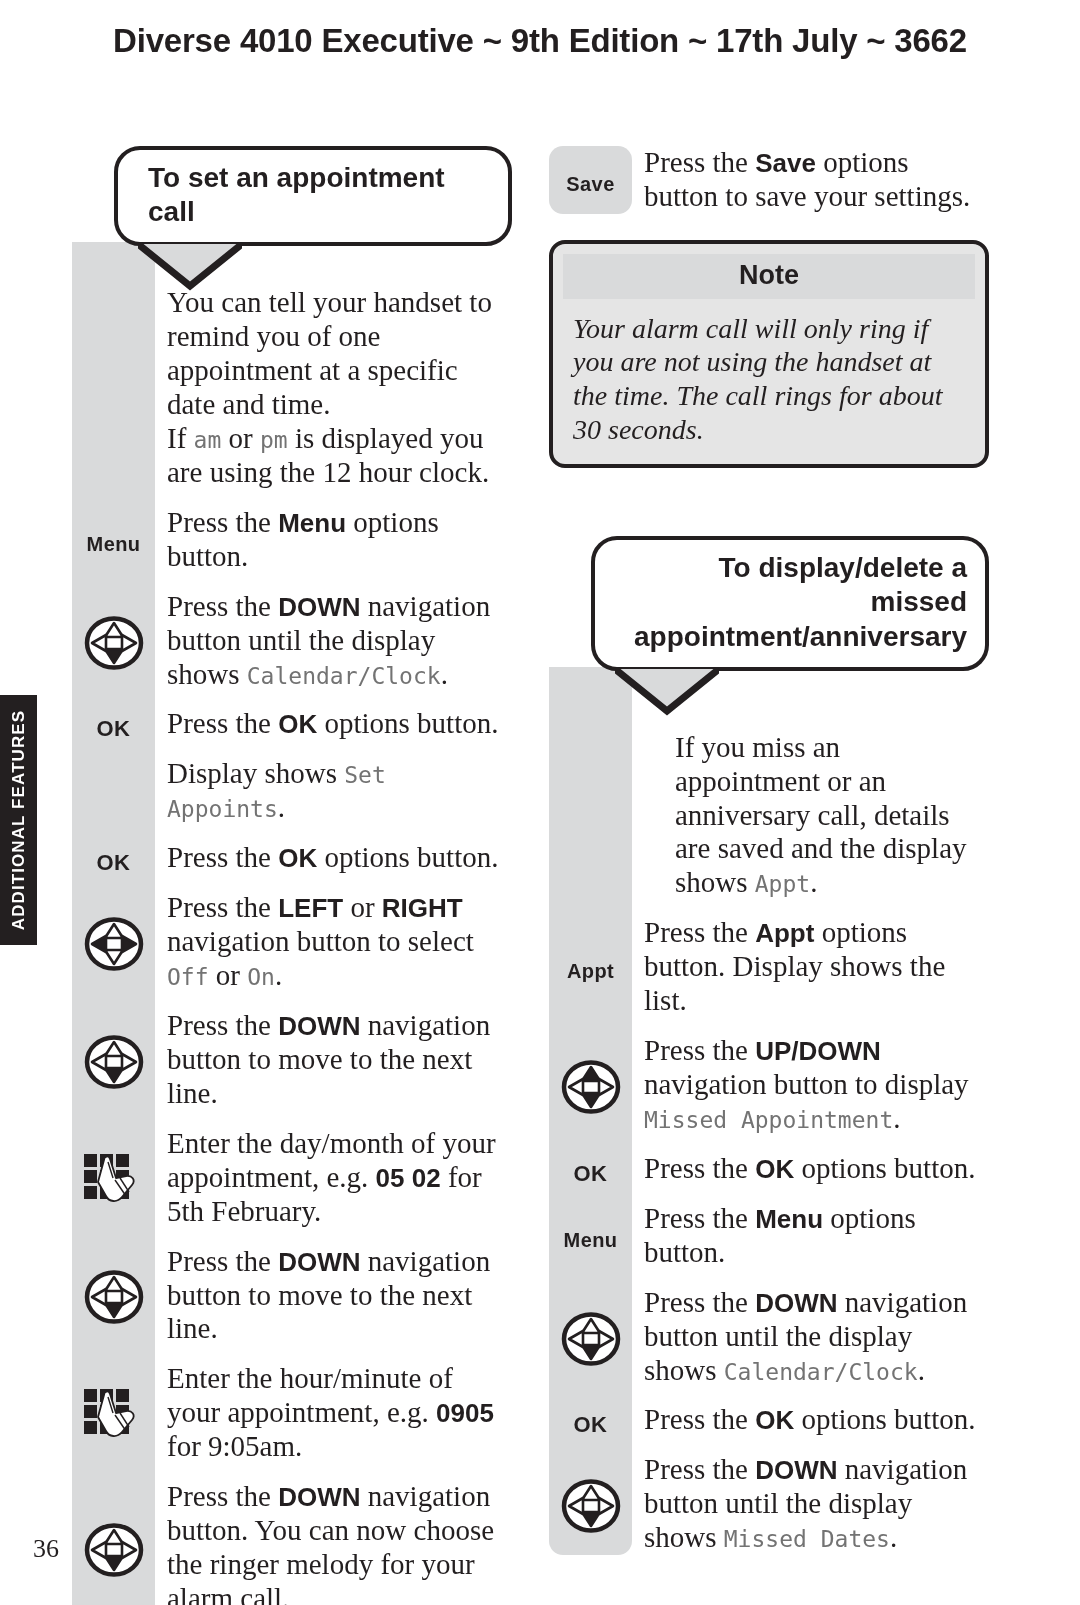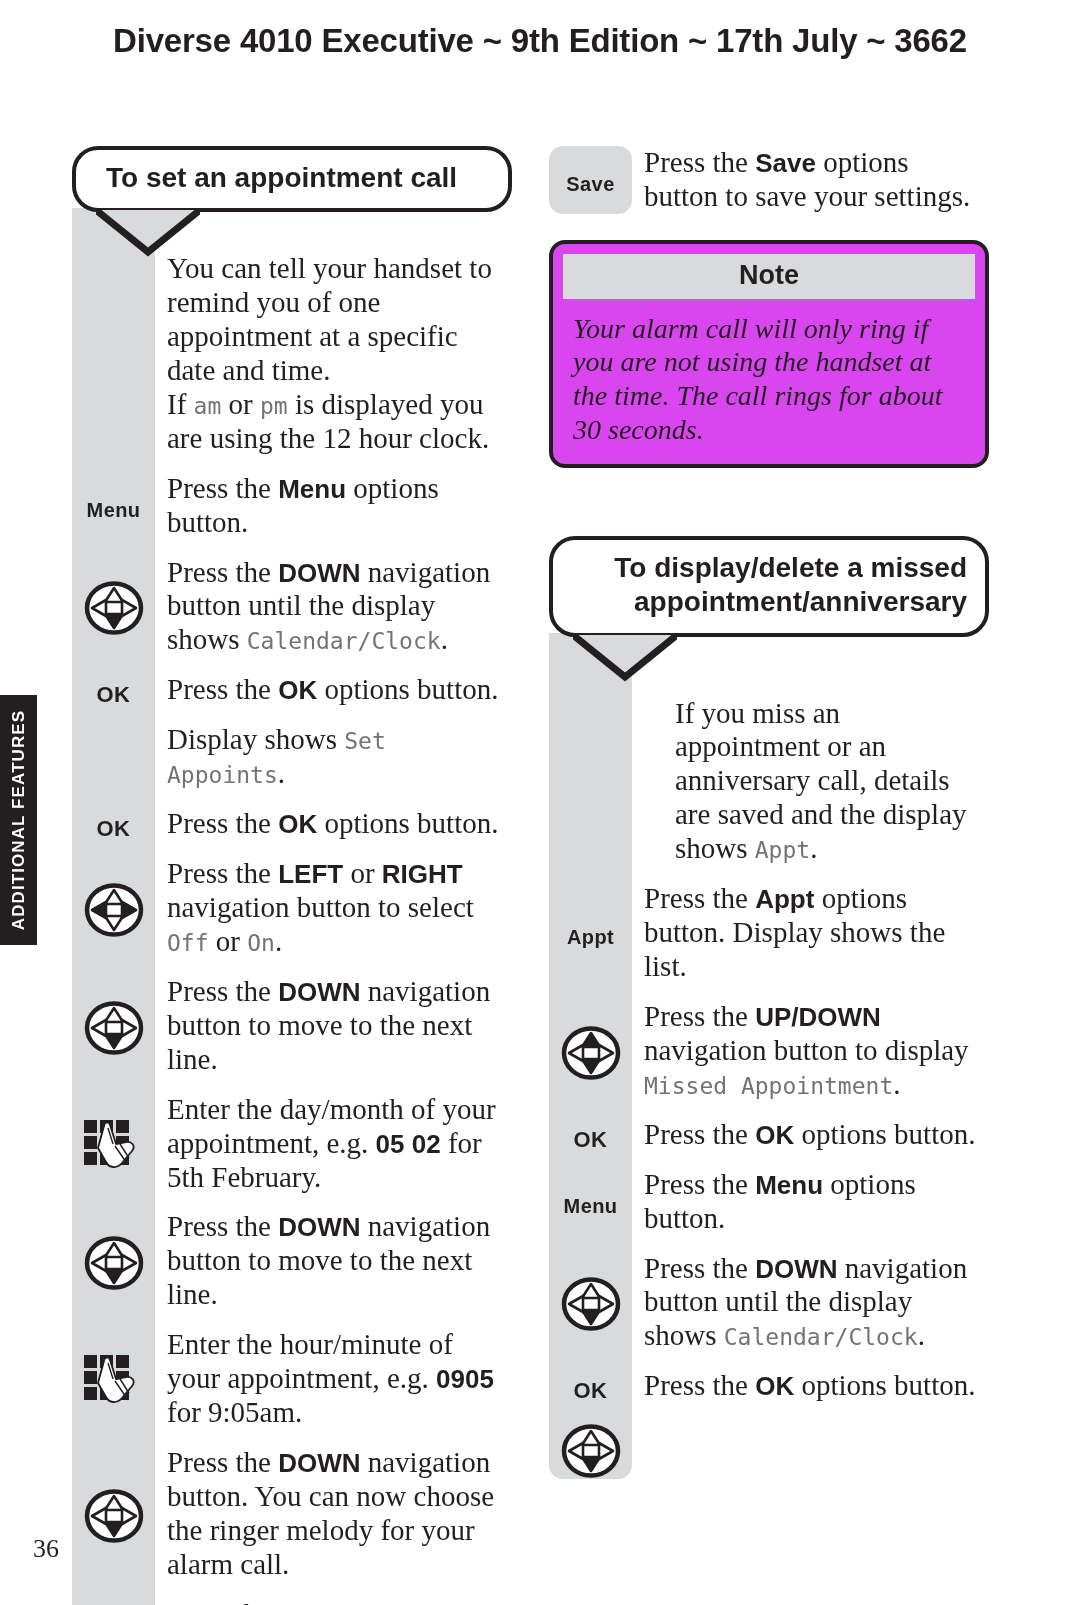--- a/index.html
+++ b/index.html
@@ -44,21 +44,21 @@
     font-family:"Liberation Serif", serif;
     font-size:26px; color:#231f20;
   }
 
   
   .col{ position:absolute; }
   .col-left{ left:72px; top:146px; width:440px; }
   .col-right{ left:549px; top:146px; width:440px; }
 
   
-  .bubble-wrap{ position:relative; }
+  .bubble-wrap{ position:relative;margin-left:42px; }
   .bubble{
     border:4px solid #231f20;
     border-radius:26px;
     background:#ffffff;
     padding:11px 18px 13px 30px;
     font-family:"Liberation Sans", sans-serif;
     font-weight:700;
     font-size:28px;
     line-height:1.22;
     color:#231f20;
@@ -139,21 +139,21 @@
   
   .keypad{ display:block; }
 
   
   .redphone{ display:block; }
 
   
   .note-box{
     border:4px solid #231f20;
     border-radius:16px;
-    background:#d946ef;
+    background:#e5e5e5;
     padding:10px 10px 18px 10px;
     margin-top:26px;
   }
   .note-title{
     background:#d9dadb;
     text-align:center;
     font-family:"Liberation Sans", sans-serif;
     font-weight:700;
     font-size:27px;
     padding:6px 0 8px 0;
@@ -419,16 +419,17 @@
         <div class="step">
         <div class="step-icon">
             <svg class="navpad" width="62" height="56" viewBox="0 0 62 56">
     <ellipse cx="31" cy="28" rx="27" ry="24.5" fill="#ffffff" stroke="#231f20" stroke-width="4.5"></ellipse>
     <path d="M31 8 L40 22 L22 22 Z" fill="#ffffff" stroke="#231f20" stroke-width="2.6" stroke-linejoin="round"></path>
     <path d="M31 48 L22 34 L40 34 Z" fill="#231f20" stroke="#231f20" stroke-width="2.6" stroke-linejoin="round"></path>
     <path d="M9 28 L23 20 L23 36 Z" fill="#ffffff" stroke="#231f20" stroke-width="2.6" stroke-linejoin="round"></path>
     <path d="M53 28 L39 20 L39 36 Z" fill="#ffffff" stroke="#231f20" stroke-width="2.6" stroke-linejoin="round"></path>
   </svg>
           </div>
+        <div class="step-body">Press the <b class="kw">DOWN</b> navigation button until the display shows <span class="lcd">Missed Dates</span>.</div>
       </div>
       </div>
   </div>
 </div>
 
 </body></html>

